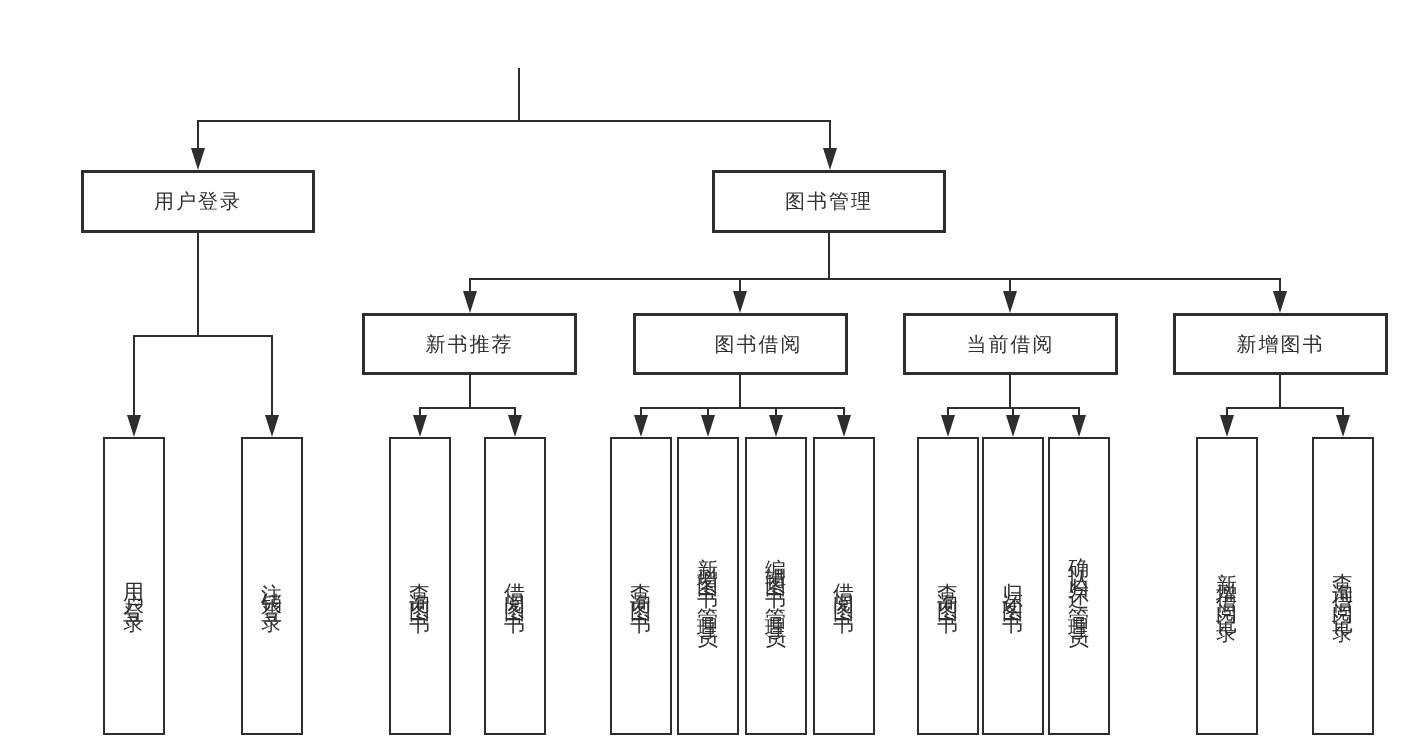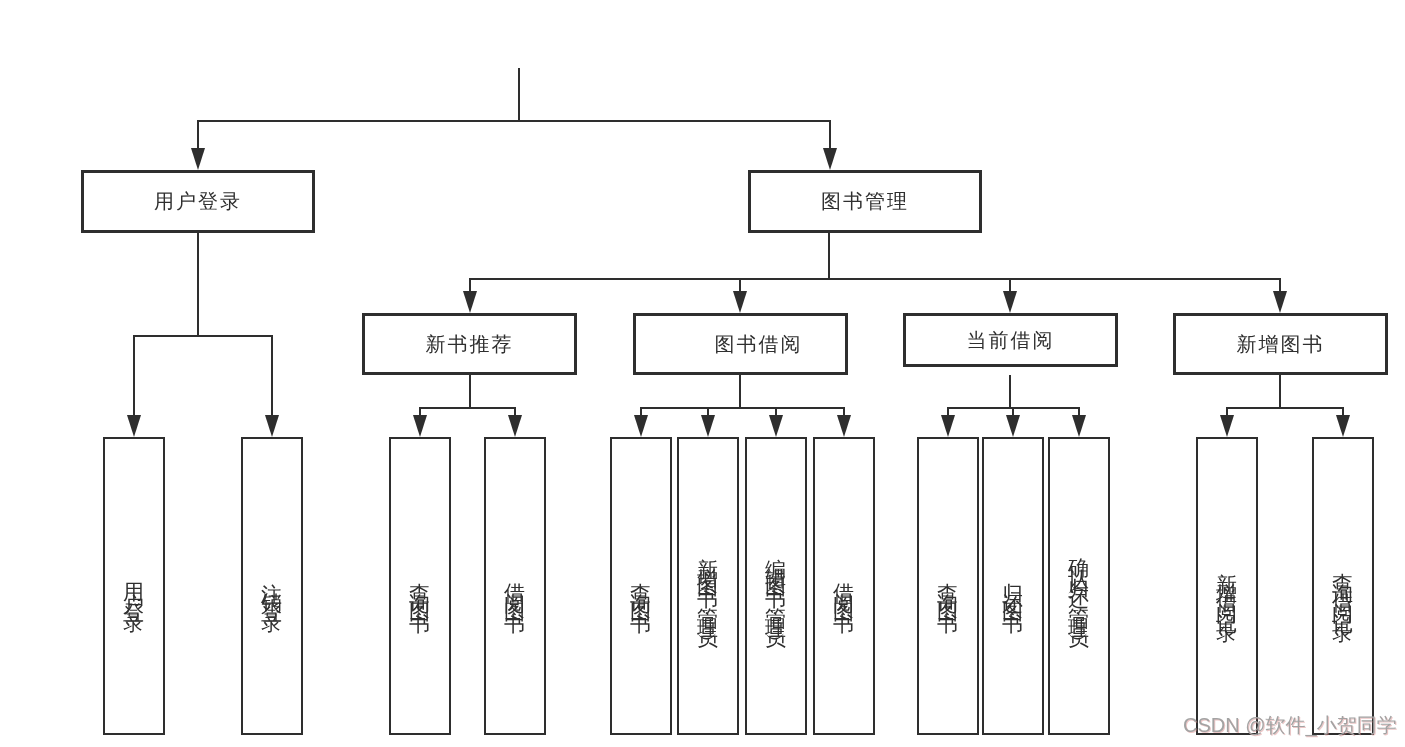--- a/index.html
+++ b/index.html
@@ -38,21 +38,21 @@
   <div class="vln" style="left:518px;top:68px;height:52px;"></div>
   <div class="hln" style="left:197px;top:120px;width:634px;"></div>
   <div class="vln" style="left:197px;top:120px;height:28px;"></div>
   <div class="arw" style="left:191px;top:148px;"></div>
   <div class="vln" style="left:829px;top:120px;height:28px;"></div>
   <div class="arw" style="left:823px;top:148px;"></div>
 
   <div class="box" style="left:81px;top:170px;width:234px;height:63px;">
     <span class="hl">用户登录</span>
   </div>
-  <div class="box" style="left:712px;top:170px;width:234px;height:63px;margin-left:36px;">
+  <div class="box" style="left:712px;top:170px;width:234px;height:63px;">
     <span class="hl">图书管理</span>
   </div>
 
   <div class="vln" style="left:197px;top:233px;height:102px;"></div>
   <div class="hln" style="left:133px;top:335px;width:140px;"></div>
   <div class="vln" style="left:133px;top:335px;height:80px;"></div>
   <div class="arw" style="left:127px;top:415px;"></div>
   <div class="vln" style="left:271px;top:335px;height:80px;"></div>
   <div class="arw" style="left:265px;top:415px;"></div>
 
@@ -66,21 +66,21 @@
   <div class="arw" style="left:1003px;top:291px;"></div>
   <div class="vln" style="left:1279px;top:278px;height:13px;"></div>
   <div class="arw" style="left:1273px;top:291px;"></div>
 
   <div class="box" style="left:362px;top:313px;width:215px;height:62px;">
     <span class="hl">新书推荐</span>
   </div>
   <div class="box" style="left:633px;top:313px;width:215px;height:62px;padding-left:36px;">
     <span class="hl">图书借阅</span>
   </div>
-  <div class="box" style="left:903px;top:313px;width:215px;height:54px;">
+  <div class="box" style="left:903px;top:313px;width:215px;height:62px;">
     <span class="hl">当前借阅</span>
   </div>
   <div class="box" style="left:1173px;top:313px;width:215px;height:62px;">
     <span class="hl">新增图书</span>
   </div>
 
   <div class="vln" style="left:469px;top:375px;height:32px;"></div>
   <div class="hln" style="left:419px;top:407px;width:97px;"></div>
   <div class="vln" style="left:419px;top:407px;height:8px;"></div>
   <div class="arw" style="left:413px;top:415px;"></div>
@@ -151,15 +151,14 @@
     <span class="vl">确认归还（管理员）</span>
   </div>
 
   <div class="box leaf" style="left:1196px;top:437px;width:62px;height:298px;">
     <span class="vl">新增借阅记录</span>
   </div>
   <div class="box leaf" style="left:1312px;top:437px;width:62px;height:298px;">
     <span class="vl">查询借阅记录</span>
   </div>
 
-  <div class="watermark">CSDN @软件_小贺同学</div>
 
 </div>
 
 </body></html>

